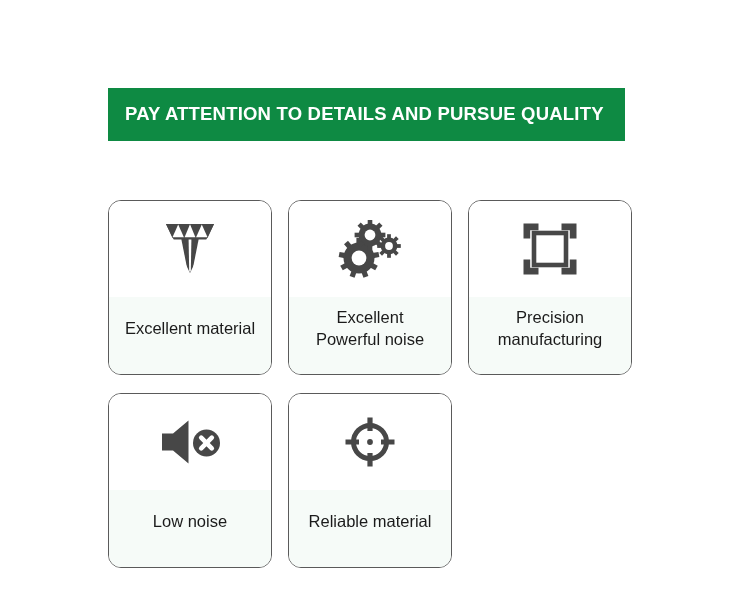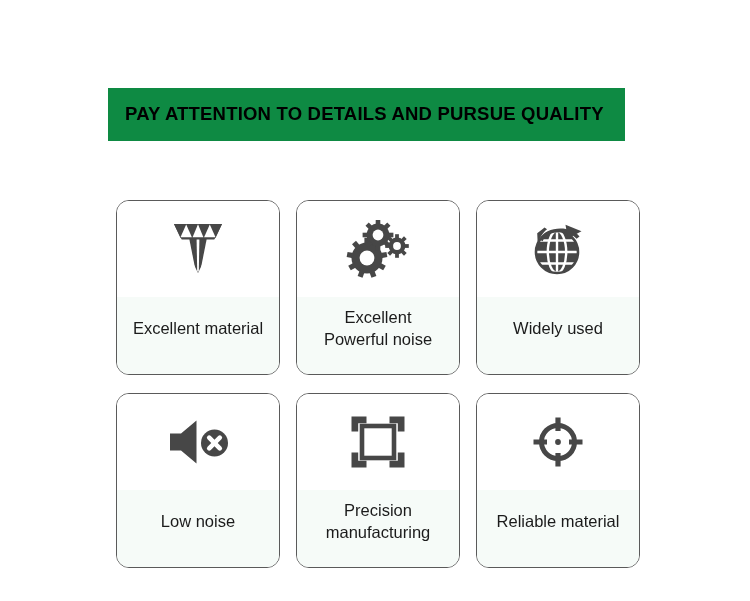--- a/index.html
+++ b/index.html
@@ -23,33 +23,33 @@
     top: 88px;
     width: 517px;
     height: 53px;
     background: #0e8a43;
     display: flex;
     align-items: center;
     box-sizing: border-box;
     padding-left: 17px;
   }
   .banner-title {
-    color: #000000;
+    color: #ffffff;
     font-family: "Liberation Sans", sans-serif;
     font-size: 18.5px;
     font-weight: bold;
     letter-spacing: 0.2px;
     line-height: 1;
     white-space: nowrap;
   }
 
   
   .grid {
     position: absolute;
-    left: 116px;
+    left: 108px;
     top: 200px;
     width: 564px;
     display: grid;
     grid-template-columns: 164px 164px 164px;
     grid-template-rows: 175px 175px;
     column-gap: 16px;
     row-gap: 18px;
   }
 
   .card {
@@ -180,85 +180,58 @@
           </g>
         </g>
       </svg>
     </div>
     <div class="card-label-zone">
       <div class="card-label">Excellent
 Powerful noise</div>
     </div>
   </div>
 
-  <div class="card">
-    <div class="card-icon-zone">
-      <svg class="icon-svg" width="58" height="56" viewBox="0 0 58 56" fill="none">
+
+  <div class="card">
+    <div class="card-icon-zone">
+      <svg class="icon-svg" width="56" height="54" viewBox="0 0 56 54" fill="none">
         <g fill="#474747">
 
-          <circle cx="28" cy="31" r="21"></circle>
-
-          <g stroke="#ffffff" stroke-width="2.4" fill="none">
-            <ellipse cx="28" cy="31" rx="9.2" ry="21"></ellipse>
-            <line x1="7" y1="31" x2="49" y2="31"></line>
-            <path d="M10.6 19.5 H45.4"></path>
-            <path d="M10.6 42.5 H45.4"></path>
-            <line x1="28" y1="10" x2="28" y2="52"></line>
-          </g>
-
-          <circle cx="28" cy="31" r="21" fill="none" stroke="#474747" stroke-width="2.6"></circle>
-
-          <path d="M10.5 18.5 C16 5.5 41 3.5 50.5 15.5 L47.6 17.8 C39 7.8 18.6 9.2 13.6 20.2 Z" fill="#474747"></path>
-          <path d="M36.5 3.8 L52.5 10.2 L38.8 17.6 Z" fill="#474747"></path>
-          <path d="M10.5 18.5 C13 12 18 8.2 18 8.2 L15.6 6.4 L8.2 12.2 L8.6 20.6 Z" fill="#474747"></path>
-        </g>
-      </svg>
-    </div>
-    <div class="card-label-zone">
-      <div class="card-label">Widely used</div>
+          <rect x="12" y="11" width="32" height="32" fill="none" stroke="#474747" stroke-width="4.6"></rect>
+
+          <path d="M1.5 1.5 H16.5 V8.2 H8.2 V16.5 H1.5 Z"></path>
+          <path d="M54.5 1.5 H39.5 V8.2 H47.8 V16.5 H54.5 Z"></path>
+          <path d="M1.5 52.5 H16.5 V45.8 H8.2 V37.5 H1.5 Z"></path>
+          <path d="M54.5 52.5 H39.5 V45.8 H47.8 V37.5 H54.5 Z"></path>
+        </g>
+      </svg>
+    </div>
+    <div class="card-label-zone">
+      <div class="card-label">Precision
+manufacturing</div>
     </div>
   </div>
 
   <div class="card">
     <div class="card-icon-zone">
       <svg class="icon-svg" width="64" height="48" viewBox="0 0 64 48" fill="none">
         <g fill="#474747">
 
           <path d="M4 15.5 H15 L30.5 2.5 V45.5 L15 32.5 H4 Z"></path>
 
           <circle cx="48.5" cy="25" r="13.5"></circle>
           <g stroke="#ffffff" stroke-width="4.6" stroke-linecap="round">
             <line x1="43.2" y1="19.7" x2="53.8" y2="30.3"></line>
             <line x1="53.8" y1="19.7" x2="43.2" y2="30.3"></line>
           </g>
         </g>
       </svg>
     </div>
     <div class="card-label-zone">
       <div class="card-label">Low noise</div>
-    </div>
-  </div>
-
-  <div class="card">
-    <div class="card-icon-zone">
-      <svg class="icon-svg" width="56" height="54" viewBox="0 0 56 54" fill="none">
-        <g fill="#474747">
-
-          <rect x="12" y="11" width="32" height="32" fill="none" stroke="#474747" stroke-width="4.6"></rect>
-
-          <path d="M1.5 1.5 H16.5 V8.2 H8.2 V16.5 H1.5 Z"></path>
-          <path d="M54.5 1.5 H39.5 V8.2 H47.8 V16.5 H54.5 Z"></path>
-          <path d="M1.5 52.5 H16.5 V45.8 H8.2 V37.5 H1.5 Z"></path>
-          <path d="M54.5 52.5 H39.5 V45.8 H47.8 V37.5 H54.5 Z"></path>
-        </g>
-      </svg>
-    </div>
-    <div class="card-label-zone">
-      <div class="card-label">Precision
-manufacturing</div>
     </div>
   </div>
 
   <div class="card">
     <div class="card-icon-zone">
       <svg class="icon-svg" width="56" height="54" viewBox="0 0 56 54" fill="none">
         <g fill="none" stroke="#474747">
           <circle cx="28" cy="27" r="16.5" stroke-width="5"></circle>
           <g stroke-width="5.2" stroke-linecap="butt">
             <line x1="28" y1="2.5" x2="28" y2="16"></line>

